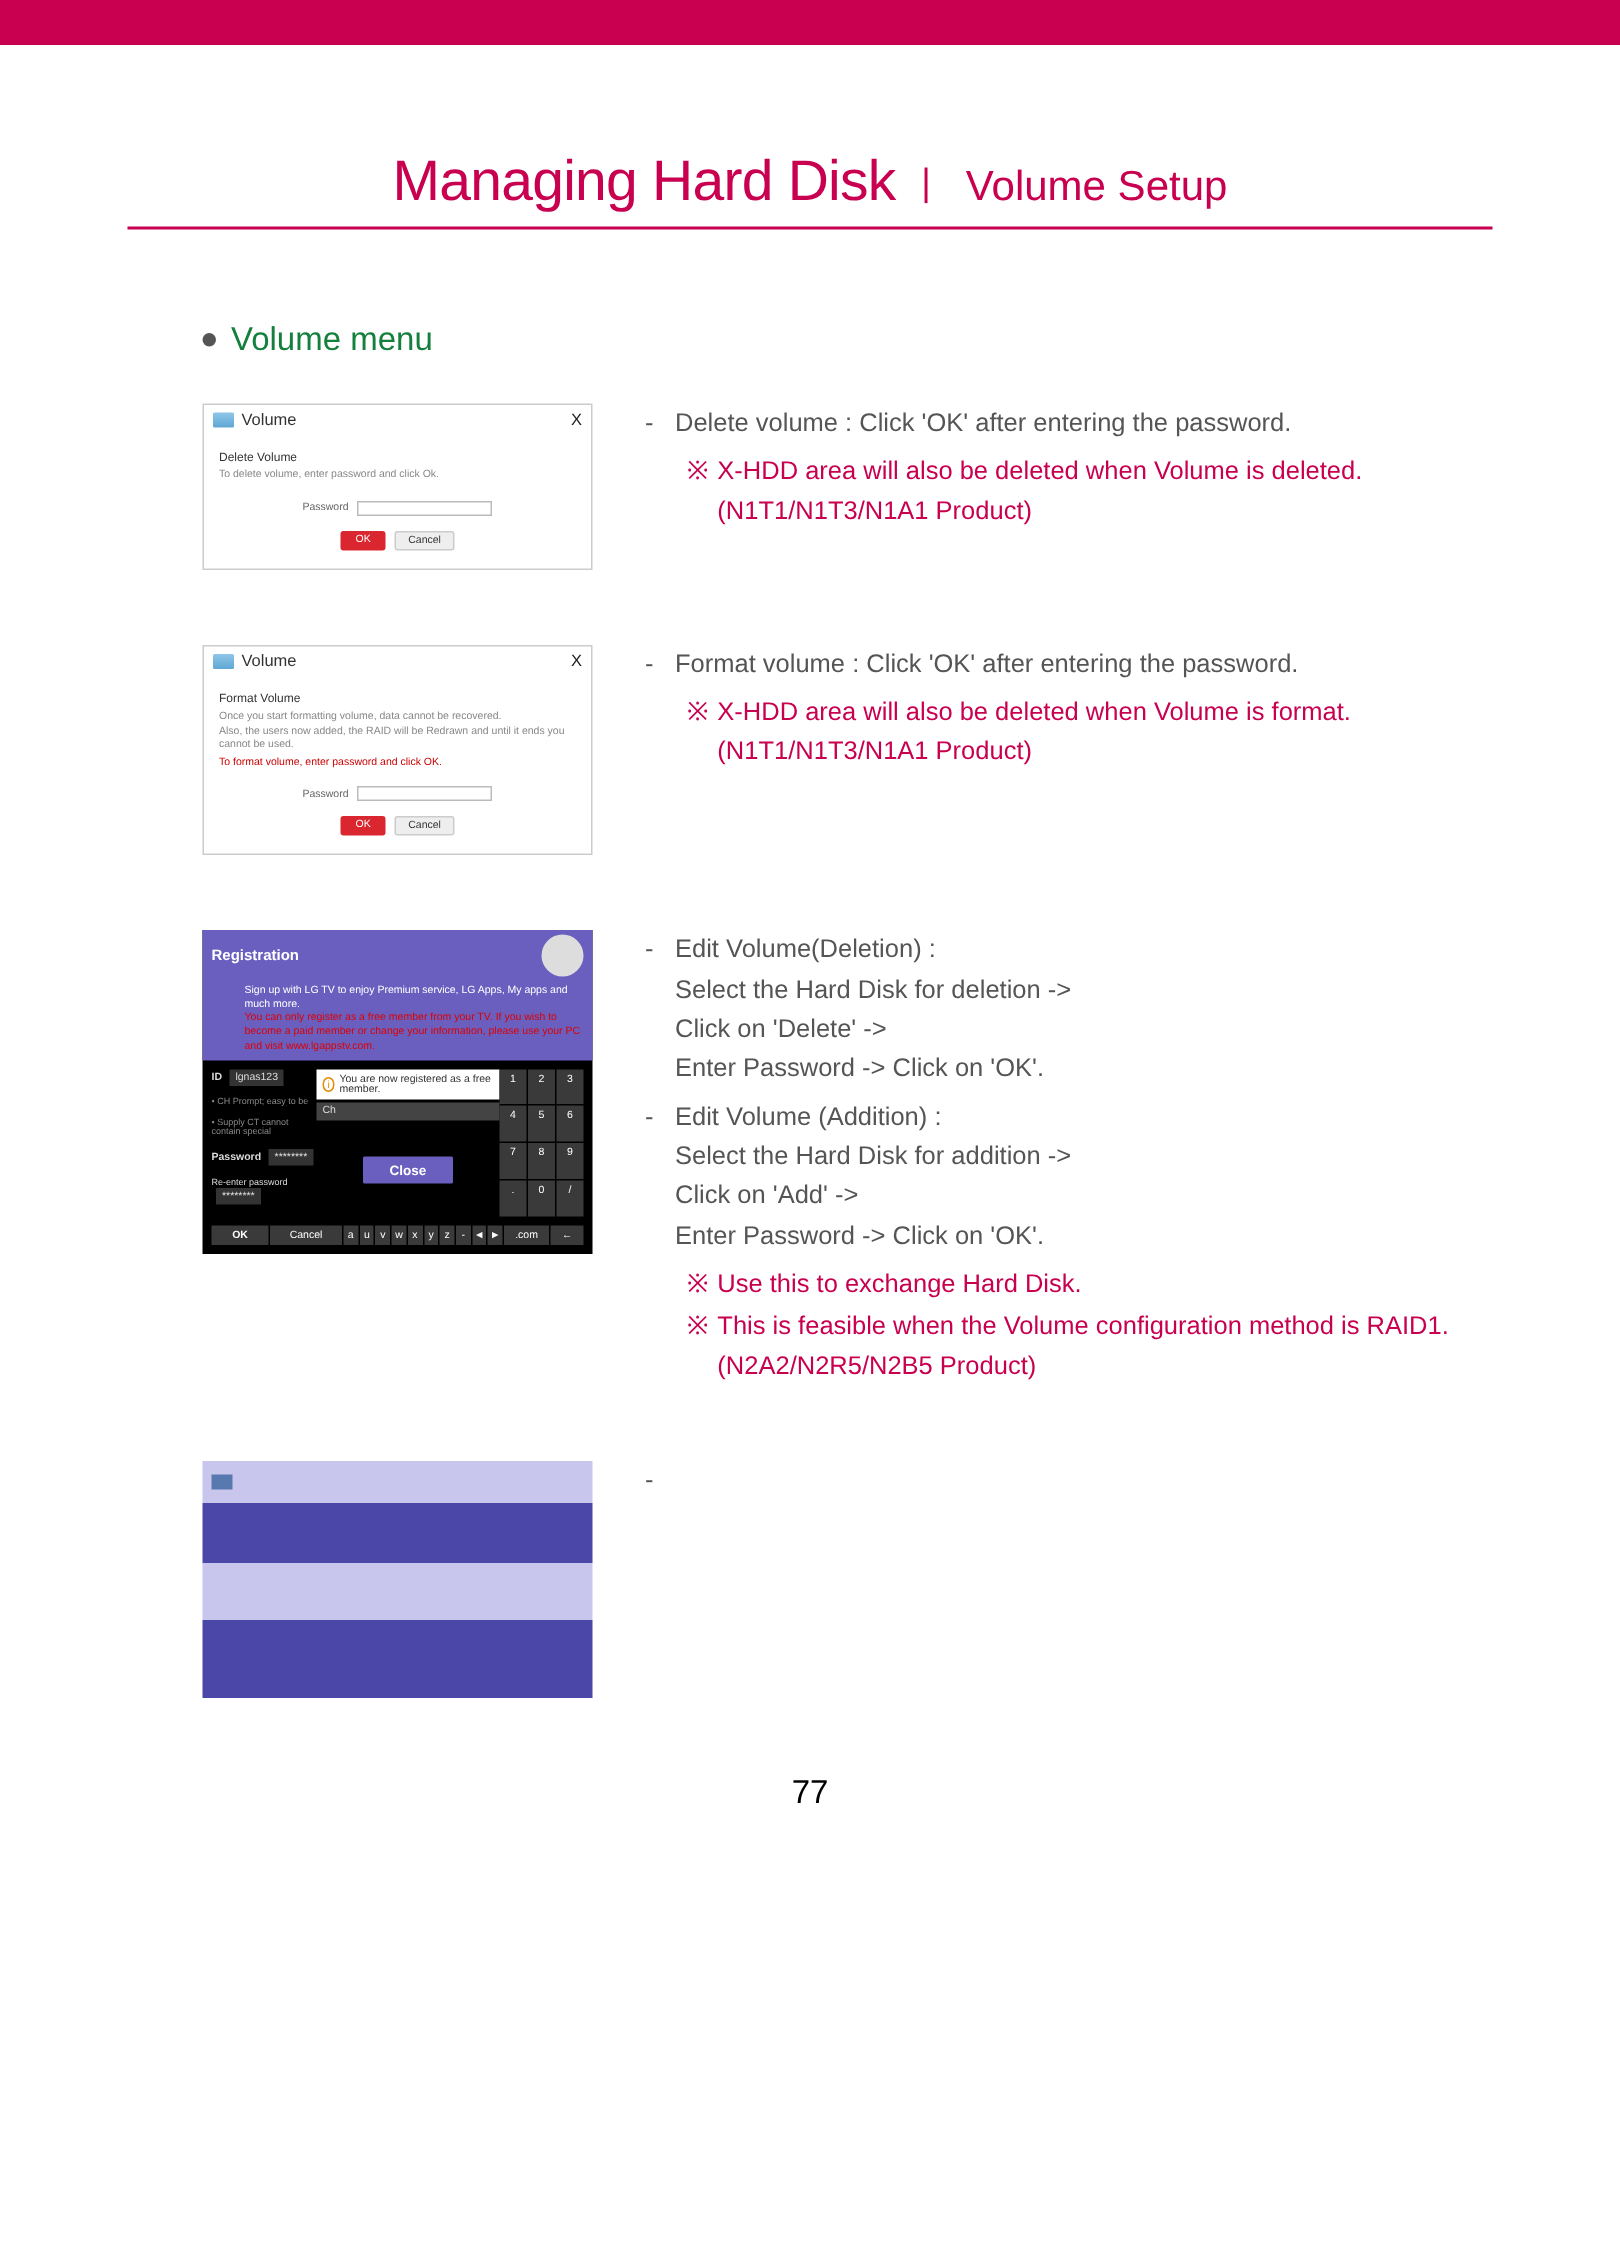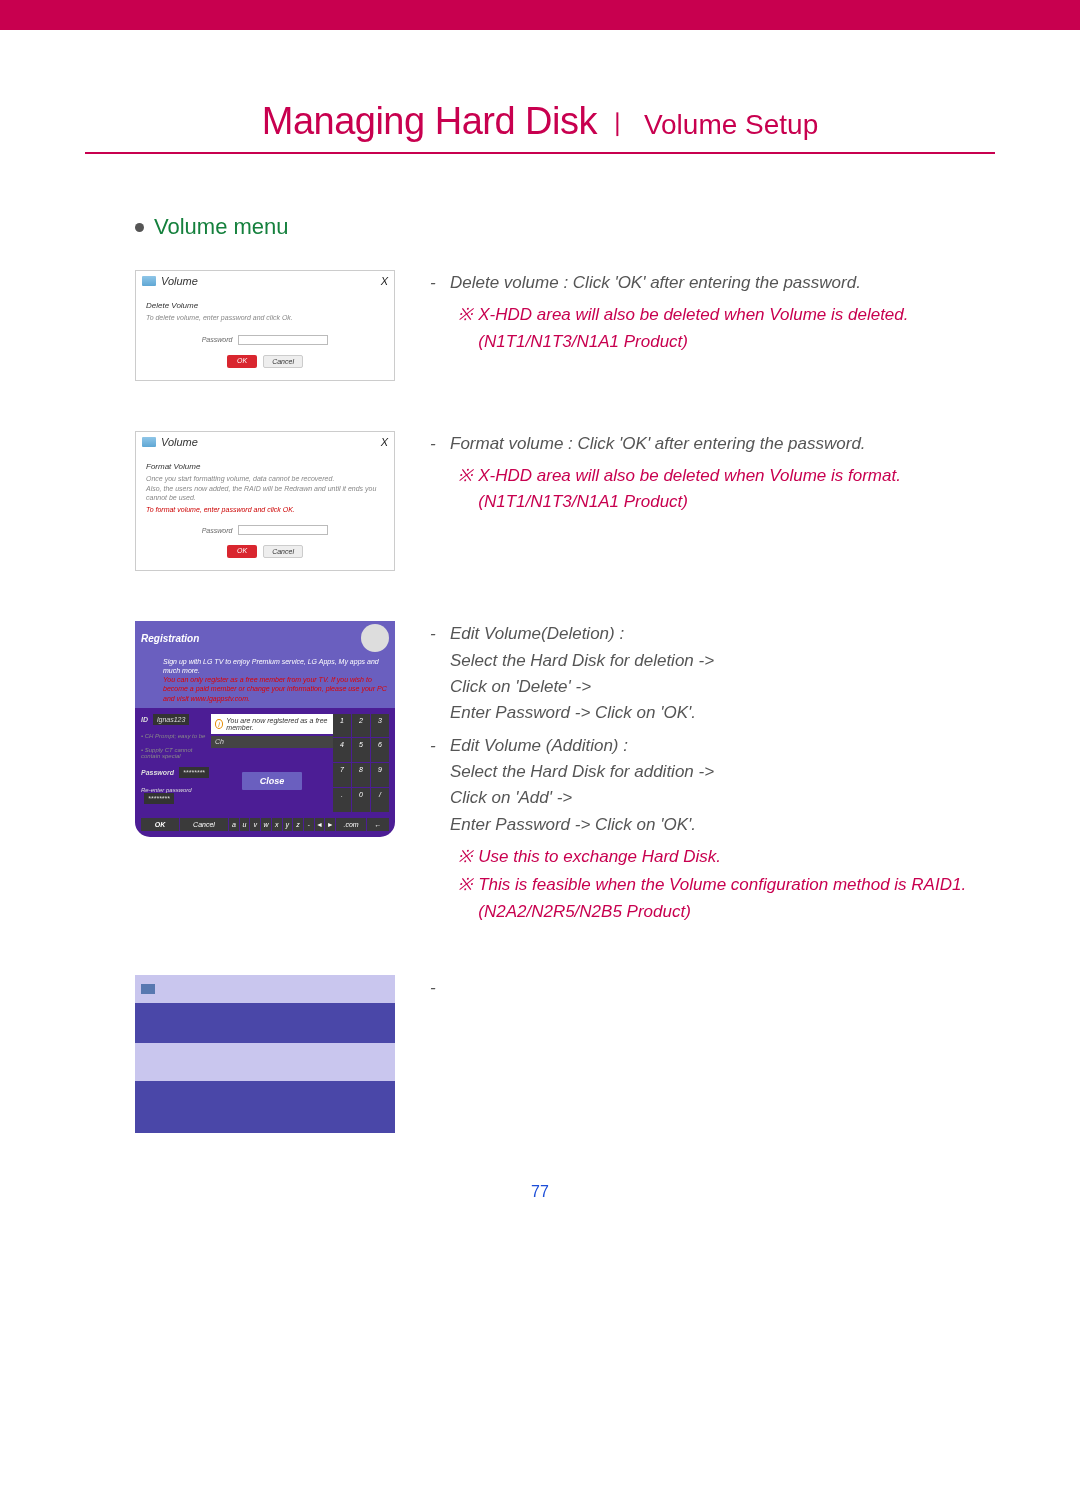--- a/index.html
+++ b/index.html
@@ -6,42 +6,42 @@
   body { font-family: Arial, Helvetica, sans-serif; background: #fff; width: 1080px; }
   .top-bar { background: #c8004f; height: 30px; width: 100%; }
   .page { padding: 70px 85px 40px 85px; }
   .title-line { border-bottom: 2px solid #c8004f; padding-bottom: 8px; margin-bottom: 60px; text-align: center; }
   .title-main { font-size: 38px; font-weight: 300; color: #c8004f; letter-spacing: -0.5px; }
   .title-sub { font-size: 28px; font-weight: 300; color: #c8004f; margin-left: 6px; }
   .title-sep { font-size: 28px; color: #c8004f; font-weight: 300; margin: 0 2px; }
   .section-bullet { display: flex; align-items: center; margin-bottom: 30px; margin-left: 50px; }
   .bullet-dot { width: 9px; height: 9px; border-radius: 50%; background: #555; margin-right: 10px; }
   .section-label { font-size: 22px; color: #15803d; }
-  .row { display: flex; align-items: flex-start; margin-left: 50px; margin-bottom: 50px; font-style: italic; }
+  .row { display: flex; align-items: flex-start; margin-left: 50px; margin-bottom: 50px; }
   .shot { flex: 0 0 260px; margin-right: 35px; }
   .shot-box { border: 1px solid #ccc; background: #fff; width: 260px; }
   .shot-hdr { display: flex; align-items: center; padding: 4px 6px; font-size: 11px; color: #333; }
   .shot-hdr-icon { width: 14px; height: 10px; background: linear-gradient(#8fc6e8,#5fa7d4); margin-right: 5px; border-radius: 1px; }
   .shot-hdr-close { margin-left: auto; font-size: 11px; color: #222; }
   .shot-body { padding: 10px 10px 12px 10px; font-size: 7px; color: #555; }
   .shot-sec-title { font-size: 8px; color: #333; margin-bottom: 3px; }
   .shot-sec-desc { color: #888; font-size: 7px; line-height: 1.4; }
   .shot-sec-warn { color: #c00; font-size: 7px; margin-top: 3px; }
   .shot-pw-row { display: flex; align-items: center; justify-content: center; margin-top: 12px; gap: 6px; }
   .shot-pw-label { font-size: 7px; color: #666; }
   .shot-pw-input { width: 90px; height: 10px; border: 1px solid #bbb; }
   .shot-btn-row { display: flex; justify-content: center; gap: 6px; margin-top: 10px; }
   .shot-btn-ok { background: #d9262f; color: #fff; font-size: 7px; padding: 2px 10px; border-radius: 2px; }
   .shot-btn-cancel { background: #eee; color: #333; font-size: 7px; padding: 2px 8px; border: 1px solid #ccc; border-radius: 2px; }
   .desc { flex: 1; font-size: 17px; color: #555; line-height: 1.55; }
   .desc-item { display: flex; margin-bottom: 6px; }
   .dash { width: 20px; flex: 0 0 20px; text-align: left; }
   .desc-note { color: #c8004f; margin-left: 28px; display: flex; margin-top: 2px; }
   .desc-note .ref { margin-right: 6px; flex: 0 0 auto; }
-  .reg-box { width: 260px; background: #4c1d95; color: #ddd; border-radius: 15px; }
+  .reg-box { width: 260px; background: #000000; color: #ddd; }
   .reg-top { background: #6a5fbf; color: #fff; font-size: 10px; padding: 3px 6px; font-weight: bold; display: flex; align-items: center; }
   .reg-top .avatar { width: 28px; height: 28px; border-radius: 50%; background: #ddd; margin-left: auto; }
   .reg-info { background: #6a5fbf; font-size: 7px; color: #fff; padding: 2px 6px 5px 28px; line-height: 1.3; }
   .reg-info-red { color: #d00; }
   .reg-body { display: flex; padding: 6px; gap: 0; }
   .reg-left { flex: 0 0 70px; font-size: 7px; color: #ddd; }
   .reg-left-row { margin-bottom: 8px; }
   .reg-left-label { font-weight: bold; }
   .reg-left-val { background: #333; display: inline-block; padding: 2px 4px; margin-left: 3px; }
   .reg-mid { flex: 1; }
@@ -54,21 +54,21 @@
   .reg-keys-bottom div { background: #3a3a3a; color: #fff; font-size: 7px; text-align: center; padding: 3px 0; }
   .reg-ok { background: #3a3a3a; flex: 0 0 38px; font-weight: bold; }
   .reg-cancel { background: #3a3a3a; flex: 0 0 48px; }
   .reg-key { flex: 1; }
   .reg-com { flex: 0 0 30px; }
   .reg-arrow { flex: 0 0 22px; }
   .vol-box { width: 260px; }
   .vol-strip-light { background: #c9c6ee; height: 28px; display: flex; align-items: center; padding-left: 6px; }
   .vol-icon { width: 14px; height: 10px; background: #5878b0; }
   .vol-strip-dark { background: #4a47a8; height: 40px; }
-  .pagenum { text-align: center; font-size: 16px; color: #1d4ed8; margin-top: 44px; }
+  .pagenum { text-align: center; font-size: 22px; color: #000000; margin-top: 44px; }
 </style>
 </head>
 <body>
 
 <div class="top-bar"></div>
 
 <div class="page">
 
   <div class="title-line">
     <span class="title-main">Managing Hard Disk</span>

